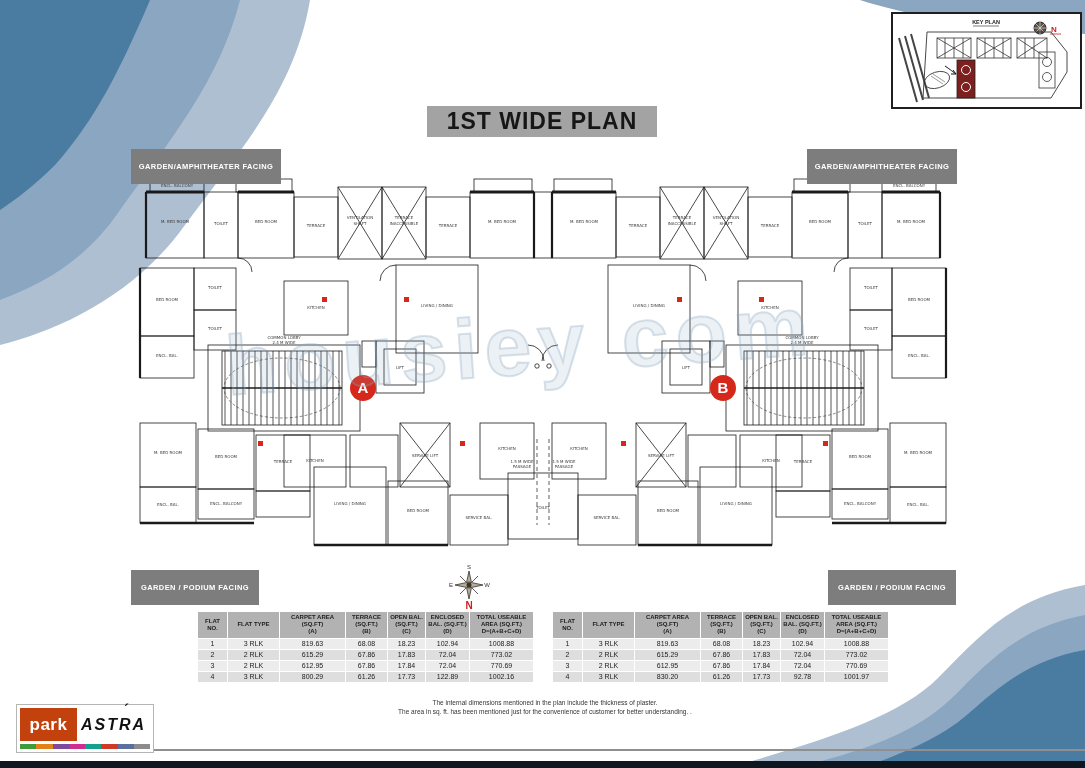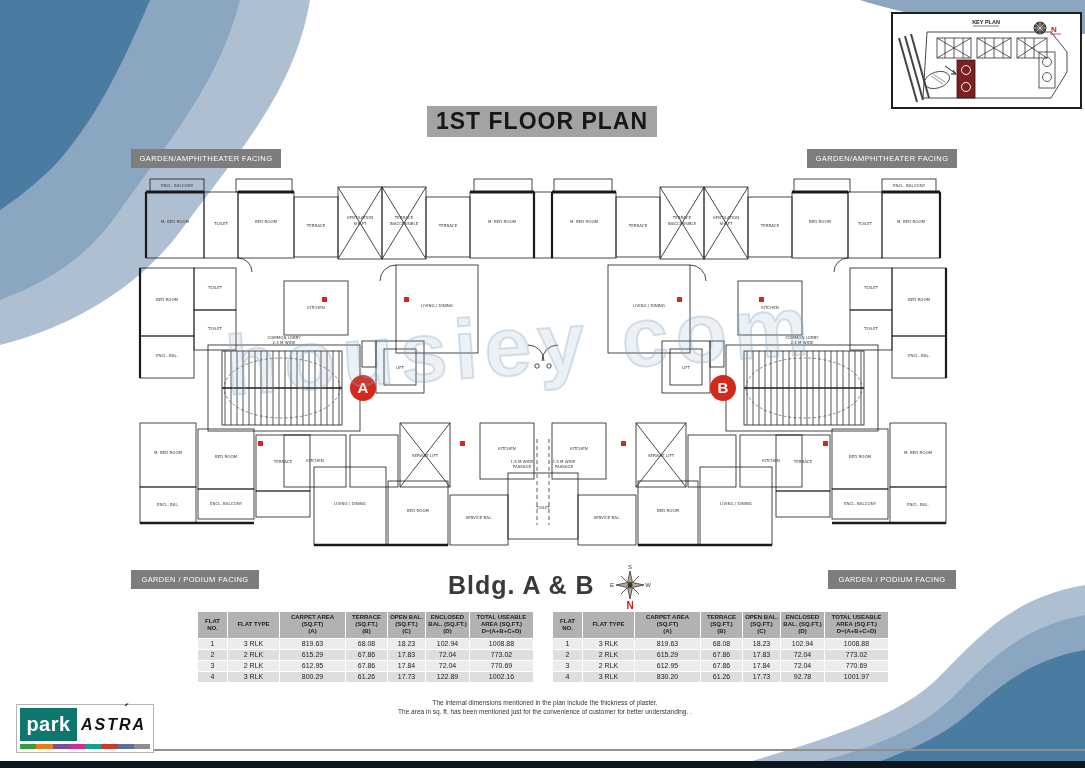--- a/index.html
+++ b/index.html
@@ -9,22 +9,22 @@
 
   
   .waves{position:absolute;left:0;top:0;width:1085px;height:768px;z-index:0;pointer-events:none;}
 
   
   .title-banner{position:absolute;left:427px;top:106px;width:230px;height:31px;background:#a3a3a3;
     display:flex;align-items:center;justify-content:center;font-size:23px;font-weight:bold;
     letter-spacing:1px;color:#161616;z-index:2;}
 
   
-  .facing{position:absolute;height:19px;background:#7d7d7d;color:#ffffff;font-size:7.5px;
-    font-weight:normal;display:flex;align-items:center;justify-content:center;letter-spacing:.4px;z-index:2;}
+  .facing{position:absolute;height:35px;background:#7d7d7d;color:#ffffff;font-size:7.5px;
+    font-weight:bold;display:flex;align-items:center;justify-content:center;letter-spacing:.4px;z-index:2;}
   .facing.tl{left:131px;top:149px;width:150px;}
   .facing.tr{left:807px;top:149px;width:150px;}
   .facing.bl{left:131px;top:570px;width:128px;}
   .facing.br{left:828px;top:570px;width:128px;}
 
   
   .keyplan{position:absolute;left:891px;top:12px;width:187px;height:93px;background:#ffffff;
     border:2px solid #1f1f1f;z-index:3;}
 
   
@@ -53,22 +53,22 @@
   .c0{width:30px;} .c1{width:52px;} .c2{width:66px;} .c3{width:42px;} .c4{width:38px;} .c5{width:44px;} .c6{width:64px;}
 
   
   .notes{position:absolute;left:300px;top:699px;width:490px;text-align:center;font-size:6.5px;
     color:#333;line-height:1.35;z-index:2;}
 
   
   .logo{position:absolute;left:16px;top:704px;width:138px;z-index:4;}
   .logo-box{border:1px solid #b5b5b5;padding:3px;background:#fff;}
   .logo-inner{display:flex;height:33px;position:relative;}
-  .logo-park{background:#0f766e;color:#ffffff;width:57px;display:flex;align-items:center;justify-content:center;
-    font-size:20px;font-weight:bold;letter-spacing:.5px;}
+  .logo-park{background:#c2410c;color:#ffffff;width:57px;display:flex;align-items:center;justify-content:center;
+    font-size:17px;font-weight:bold;letter-spacing:.5px;}
   .logo-astra{flex:1;display:flex;align-items:center;justify-content:center;font-size:16px;font-weight:bold;
     letter-spacing:2px;color:#111;position:relative;font-style:italic;}
   .logo-accent{position:absolute;left:46px;top:-6px;font-size:14px;font-weight:bold;color:#111;}
   .logo-stripe{display:flex;height:5px;margin-top:3px;}
   .logo-stripe div{flex:1;}
   .bottom-rule{position:absolute;left:152px;top:749px;width:933px;height:2px;background:#8f8f8f;z-index:2;}
   .bottom-bar{position:absolute;left:0;bottom:0;width:1085px;height:7px;background:#0e1620;z-index:5;}
 </style>
 </head>
 <body>
@@ -78,21 +78,21 @@
   <svg class="waves" viewBox="0 0 1085 768">
     <path d="M0,0 L310,0 C295,90 240,150 185,225 C135,295 60,330 0,345 Z" fill="#aebfd2"></path>
     <path d="M0,0 L240,0 C220,80 170,140 120,210 C85,262 40,285 0,300 Z" fill="#8aa6c0"></path>
     <path d="M0,0 L150,0 C120,70 95,120 55,165 C35,185 15,200 0,210 Z" fill="#4a7ba1"></path>
     <path d="M860,0 L1085,0 L1085,34 C1000,30 915,18 860,0 Z" fill="#8aa6c0"></path>
     <path d="M1085,585 C1010,598 978,638 938,678 C898,718 818,742 728,768 L1085,768 Z" fill="#aebfd2"></path>
     <path d="M1085,615 C1018,628 988,662 952,698 C912,736 858,752 795,768 L1085,768 Z" fill="#8aa6c0"></path>
     <path d="M1085,650 C1028,660 998,688 968,714 C938,740 900,754 862,768 L1085,768 Z" fill="#4a7ba1"></path>
   </svg>
 
-  <div class="title-banner">1ST FLOOR PLAN</div>
+  <div class="title-banner">1ST WIDE PLAN</div>
 
   <div class="facing tl">GARDEN/AMPHITHEATER FACING</div>
   <div class="facing tr">GARDEN/AMPHITHEATER FACING</div>
   <div class="facing bl">GARDEN / PODIUM FACING</div>
   <div class="facing br">GARDEN / PODIUM FACING</div>
 
   <div class="keyplan">
     <svg viewBox="0 0 187 93" width="187" height="93">
       <text x="93" y="10" font-size="5.5" text-anchor="middle" fill="#222" font-weight="bold">KEY PLAN</text>
       <path d="M80,12 H106" stroke="#222" stroke-width="0.6"></path>
@@ -298,21 +298,20 @@
       <g>
         <circle cx="585" cy="215" r="13" fill="#d6281a"></circle>
         <text class="mletter" x="585" y="220">B</text>
       </g>
     </svg>
   </div>
 
   <div class="watermark">housiey com</div>
 
   <div class="bldg-row">
-    <span class="bldg-label">Bldg. A &amp; B</span>
     <svg width="42" height="50" viewBox="0 0 42 50">
       <text x="21" y="9" font-size="6" text-anchor="middle" fill="#333">S</text>
       <text x="3" y="27" font-size="6" text-anchor="middle" fill="#333">E</text>
       <text x="39" y="27" font-size="6" text-anchor="middle" fill="#333">W</text>
       <polygon points="21,11 24,25 21,39 18,25" fill="#b9ae94" stroke="#333" stroke-width="0.8"></polygon>
       <polygon points="7,25 21,22 35,25 21,28" fill="#b9ae94" stroke="#333" stroke-width="0.8"></polygon>
       <polygon points="12,16 21,25 30,34 21,25" fill="none" stroke="#555" stroke-width="0.8"></polygon>
       <polygon points="30,16 21,25 12,34 21,25" fill="none" stroke="#555" stroke-width="0.8"></polygon>
       <circle cx="21" cy="25" r="2.5" fill="#3a352c"></circle>
       <text x="21" y="49" font-size="10" font-weight="bold" text-anchor="middle" fill="#cc1f1f">N</text>

